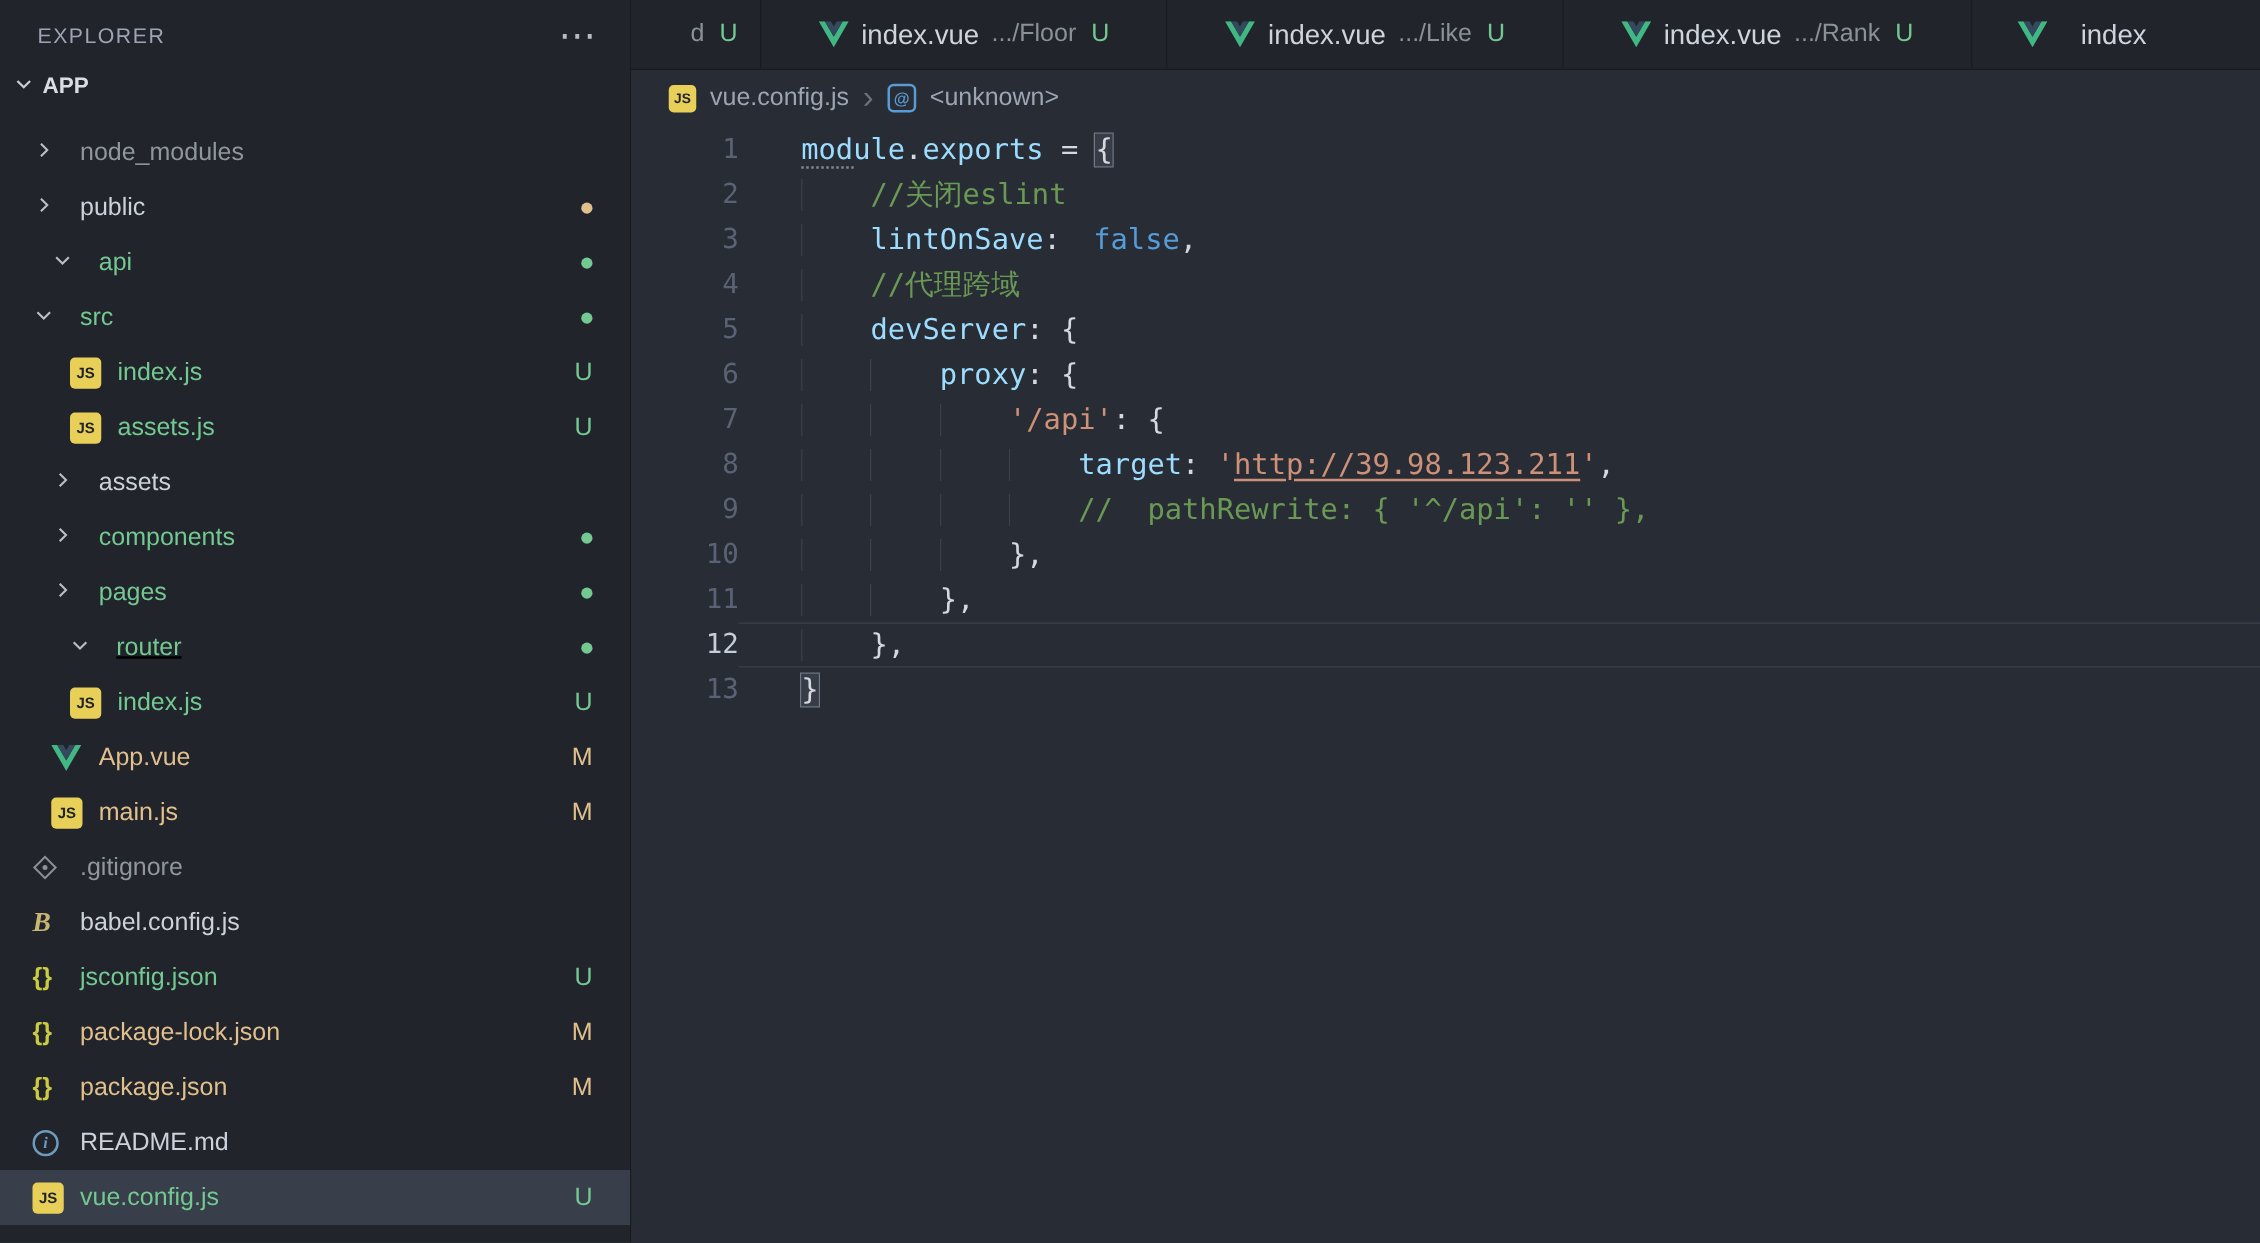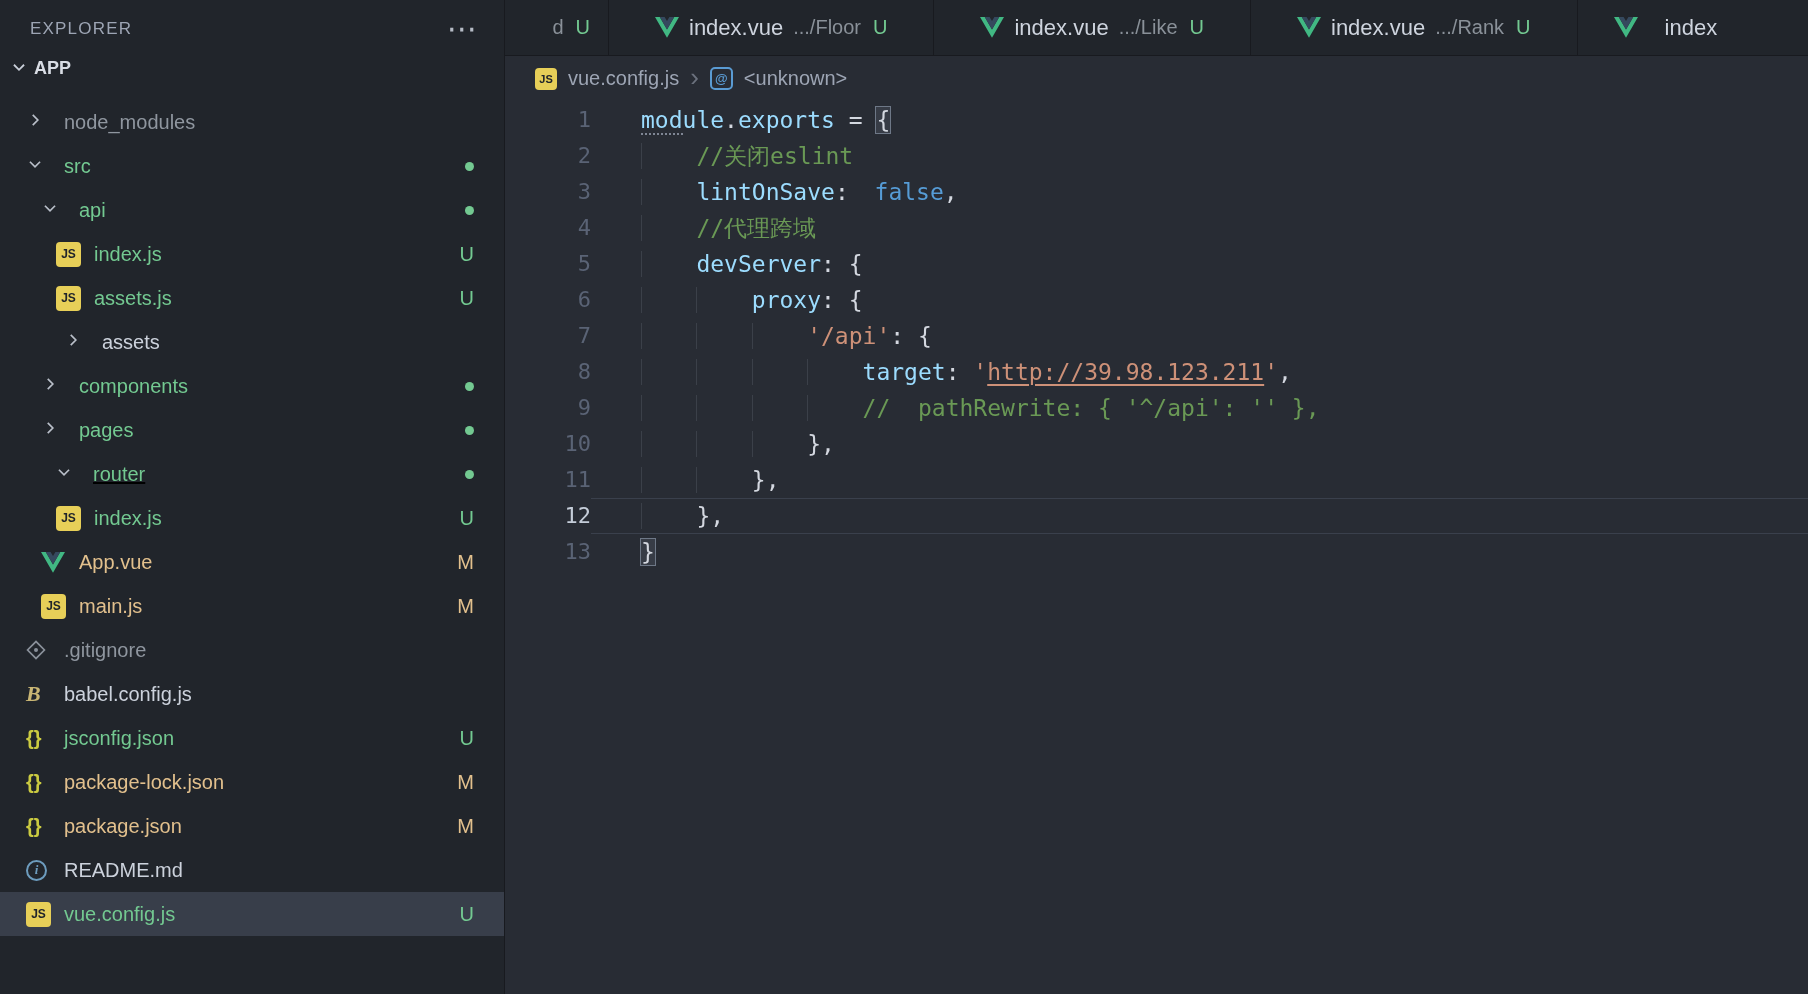--- a/index.html
+++ b/index.html
@@ -122,61 +122,72 @@
     <div class="tree">
         <div class="trow tint-dim" style="padding-left: 26px;">
           <span class="ibox">
             <span><svg width="18" height="18" viewBox="0 0 16 16">
                 <path d="M6 3.5L10.5 8 6 12.5" stroke="#b9bfc9" stroke-width="1.5" fill="none"></path>
               </svg></span>
           </span>
           <span class="tlabel">node_modules</span>
           <span class="tright"></span>
         </div>
+        <div class="trow tint-normal" style="padding-left: 26px;">
+          <span class="ibox">
+            <span><svg width="18" height="18" viewBox="0 0 16 16">
+                <path d="M6 3.5L10.5 8 6 12.5" stroke="#b9bfc9" stroke-width="1.5" fill="none"></path>
+              </svg></span>
+          </span>
+          <span class="tlabel">public</span>
+          <span class="tright">
+            <span class="dot dot-modified"></span>
+          </span>
+        </div>
+        <div class="trow tint-untracked" style="padding-left: 41px;">
+          <span class="ibox">
+            <span><svg width="18" height="18" viewBox="0 0 16 16">
+                <path d="M3.5 6l4.5 4.5L12.5 6" stroke="#b9bfc9" stroke-width="1.5" fill="none"></path>
+              </svg></span>
+          </span>
+          <span class="tlabel">api</span>
+          <span class="tright">
+            <span class="dot dot-untracked"></span>
+          </span>
+        </div>
         <div class="trow tint-untracked" style="padding-left: 26px;">
           <span class="ibox">
             <span><svg width="18" height="18" viewBox="0 0 16 16">
                 <path d="M3.5 6l4.5 4.5L12.5 6" stroke="#b9bfc9" stroke-width="1.5" fill="none"></path>
               </svg></span>
           </span>
           <span class="tlabel">src</span>
           <span class="tright">
             <span class="dot dot-untracked"></span>
           </span>
         </div>
-        <div class="trow tint-untracked" style="padding-left: 41px;">
-          <span class="ibox">
-            <span><svg width="18" height="18" viewBox="0 0 16 16">
-                <path d="M3.5 6l4.5 4.5L12.5 6" stroke="#b9bfc9" stroke-width="1.5" fill="none"></path>
-              </svg></span>
-          </span>
-          <span class="tlabel">api</span>
-          <span class="tright">
-            <span class="dot dot-untracked"></span>
-          </span>
-        </div>
         <div class="trow tint-untracked" style="padding-left: 56px;">
           <span class="ibox">
             <span class="fic fic-js">JS</span>
           </span>
           <span class="tlabel">index.js</span>
           <span class="tright">
             <span class="git git-U">U</span>
           </span>
         </div>
         <div class="trow tint-untracked" style="padding-left: 56px;">
           <span class="ibox">
             <span class="fic fic-js">JS</span>
           </span>
           <span class="tlabel">assets.js</span>
           <span class="tright">
             <span class="git git-U">U</span>
           </span>
         </div>
-        <div class="trow tint-normal" style="padding-left: 64px;">
+        <div class="trow tint-normal" style="padding-left: 41px;">
           <span class="ibox">
             <span><svg width="18" height="18" viewBox="0 0 16 16">
                 <path d="M6 3.5L10.5 8 6 12.5" stroke="#b9bfc9" stroke-width="1.5" fill="none"></path>
               </svg></span>
           </span>
           <span class="tlabel">assets</span>
           <span class="tright"></span>
         </div>
         <div class="trow tint-untracked" style="padding-left: 41px;">
           <span class="ibox">

